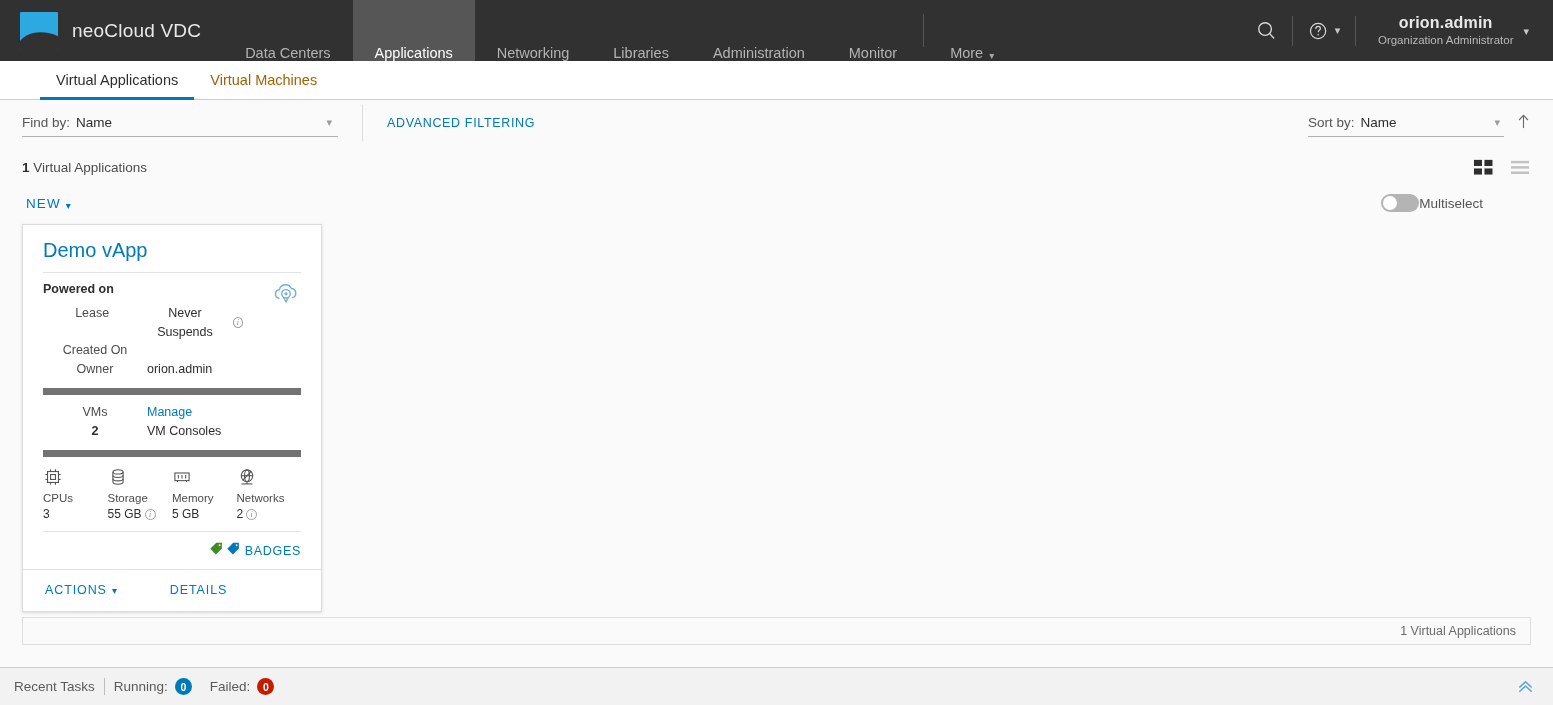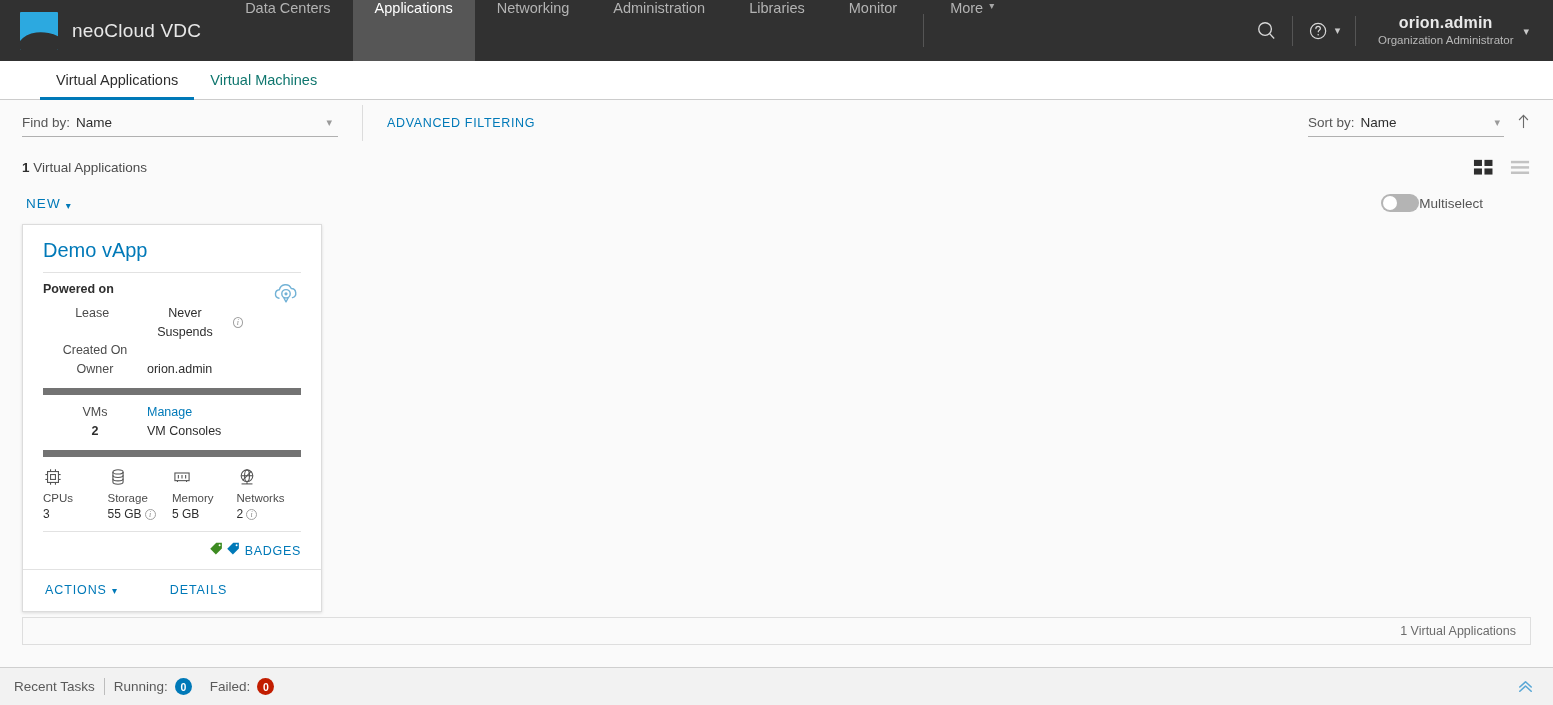--- a/index.html
+++ b/index.html
@@ -40,21 +40,21 @@
     transform: rotate(-6deg);
   }
   .brand-name {
     color: #e8e8e8;
     font-size: 19px;
     letter-spacing: .2px;
     white-space: nowrap;
   }
   .navitems { display: flex; align-items: stretch; }
   .navitem {
-    display: flex; align-items: flex-start;
+    display: flex; align-items: flex-end;
     padding: 0 22px;
     color: #b3b3b3;
     font-size: 14.5px;
     white-space: nowrap;
     cursor: pointer;
   }
   .navitem.active { background: #565656; color: #ffffff; }
   .nav-divider {
     width: 1px; background: #555; margin: 14px 4px;
   }
@@ -85,21 +85,21 @@
     height: 39px;
     background: #ffffff;
     display: flex; align-items: stretch;
     padding-left: 40px;
     border-bottom: 1px solid #cccccc;
   }
   .subtab {
     display: flex; align-items: center;
     padding: 0 16px;
     font-size: 14.5px;
-    color: #0f766e;
+    color: #a16207;
     cursor: pointer;
     position: relative;
   }
   .subtab.active { color: #2e2e2e; }
   .subtab.active::after {
     content:""; position: absolute; left: 0; right: 0; bottom: -1px;
     height: 3px; background: #0079b8;
   }
 
   
@@ -274,24 +274,24 @@
     <div class="navitem">
       <span>Data Centers</span>
     </div>
     <div class="navitem active">
       <span>Applications</span>
     </div>
     <div class="navitem">
       <span>Networking</span>
     </div>
     <div class="navitem">
+      <span>Libraries</span>
+    </div>
+    <div class="navitem">
       <span>Administration</span>
-    </div>
-    <div class="navitem">
-      <span>Libraries</span>
     </div>
     <div class="navitem">
       <span>Monitor</span>
     </div>
     <div class="nav-divider"></div>
     <div class="navitem">
       <span>More</span>
       <span class="caret">▾</span>
     </div>
   </div>

